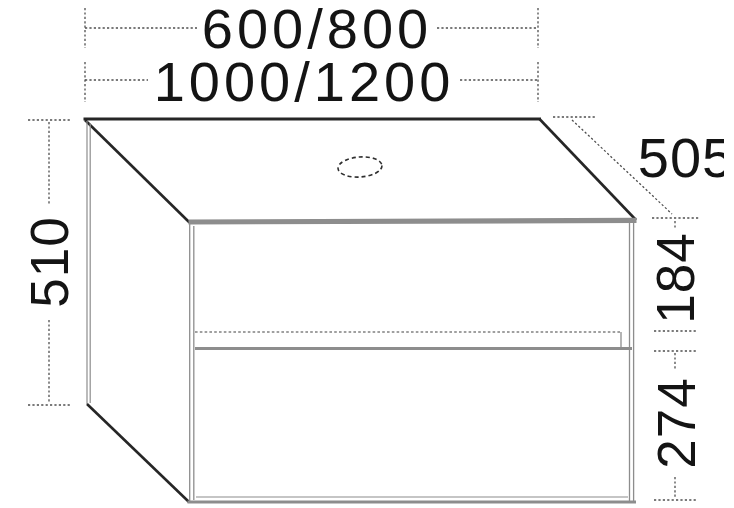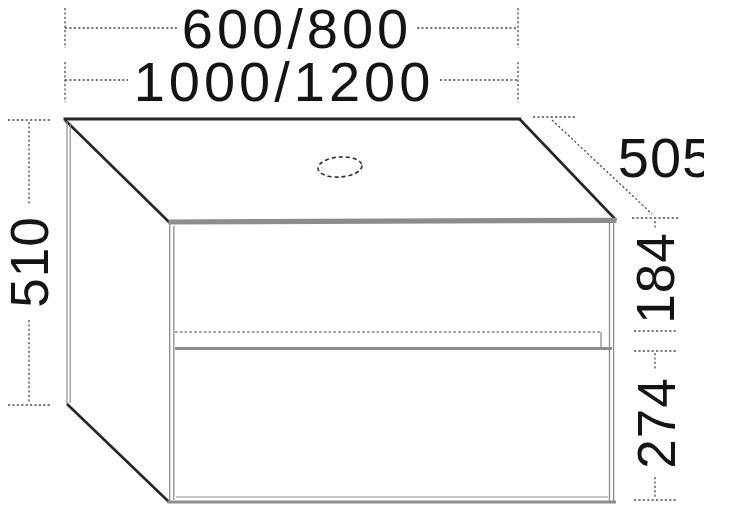--- a/index.html
+++ b/index.html
@@ -6,20 +6,21 @@
     margin: 0;
     padding: 0;
     background: #ffffff;
   }
   .stage {
     position: relative;
     width: 704px;
     height: 508px;
     background: #ffffff;
     overflow: hidden;
+    padding-left: 20px;
   }
   svg text {
     font-family: "Liberation Sans", sans-serif;
     fill: #141414;
     font-weight: 400;
   }
   .dim-txt-lg { font-size: 56px; letter-spacing: 4px; }
   .dim-txt    { font-size: 56px; letter-spacing: 1px; }
   .dim-txt-sm { font-size: 53px; letter-spacing: 1px; }
   .edge-dark  { stroke: #262626; fill: none; stroke-linecap: butt; }

